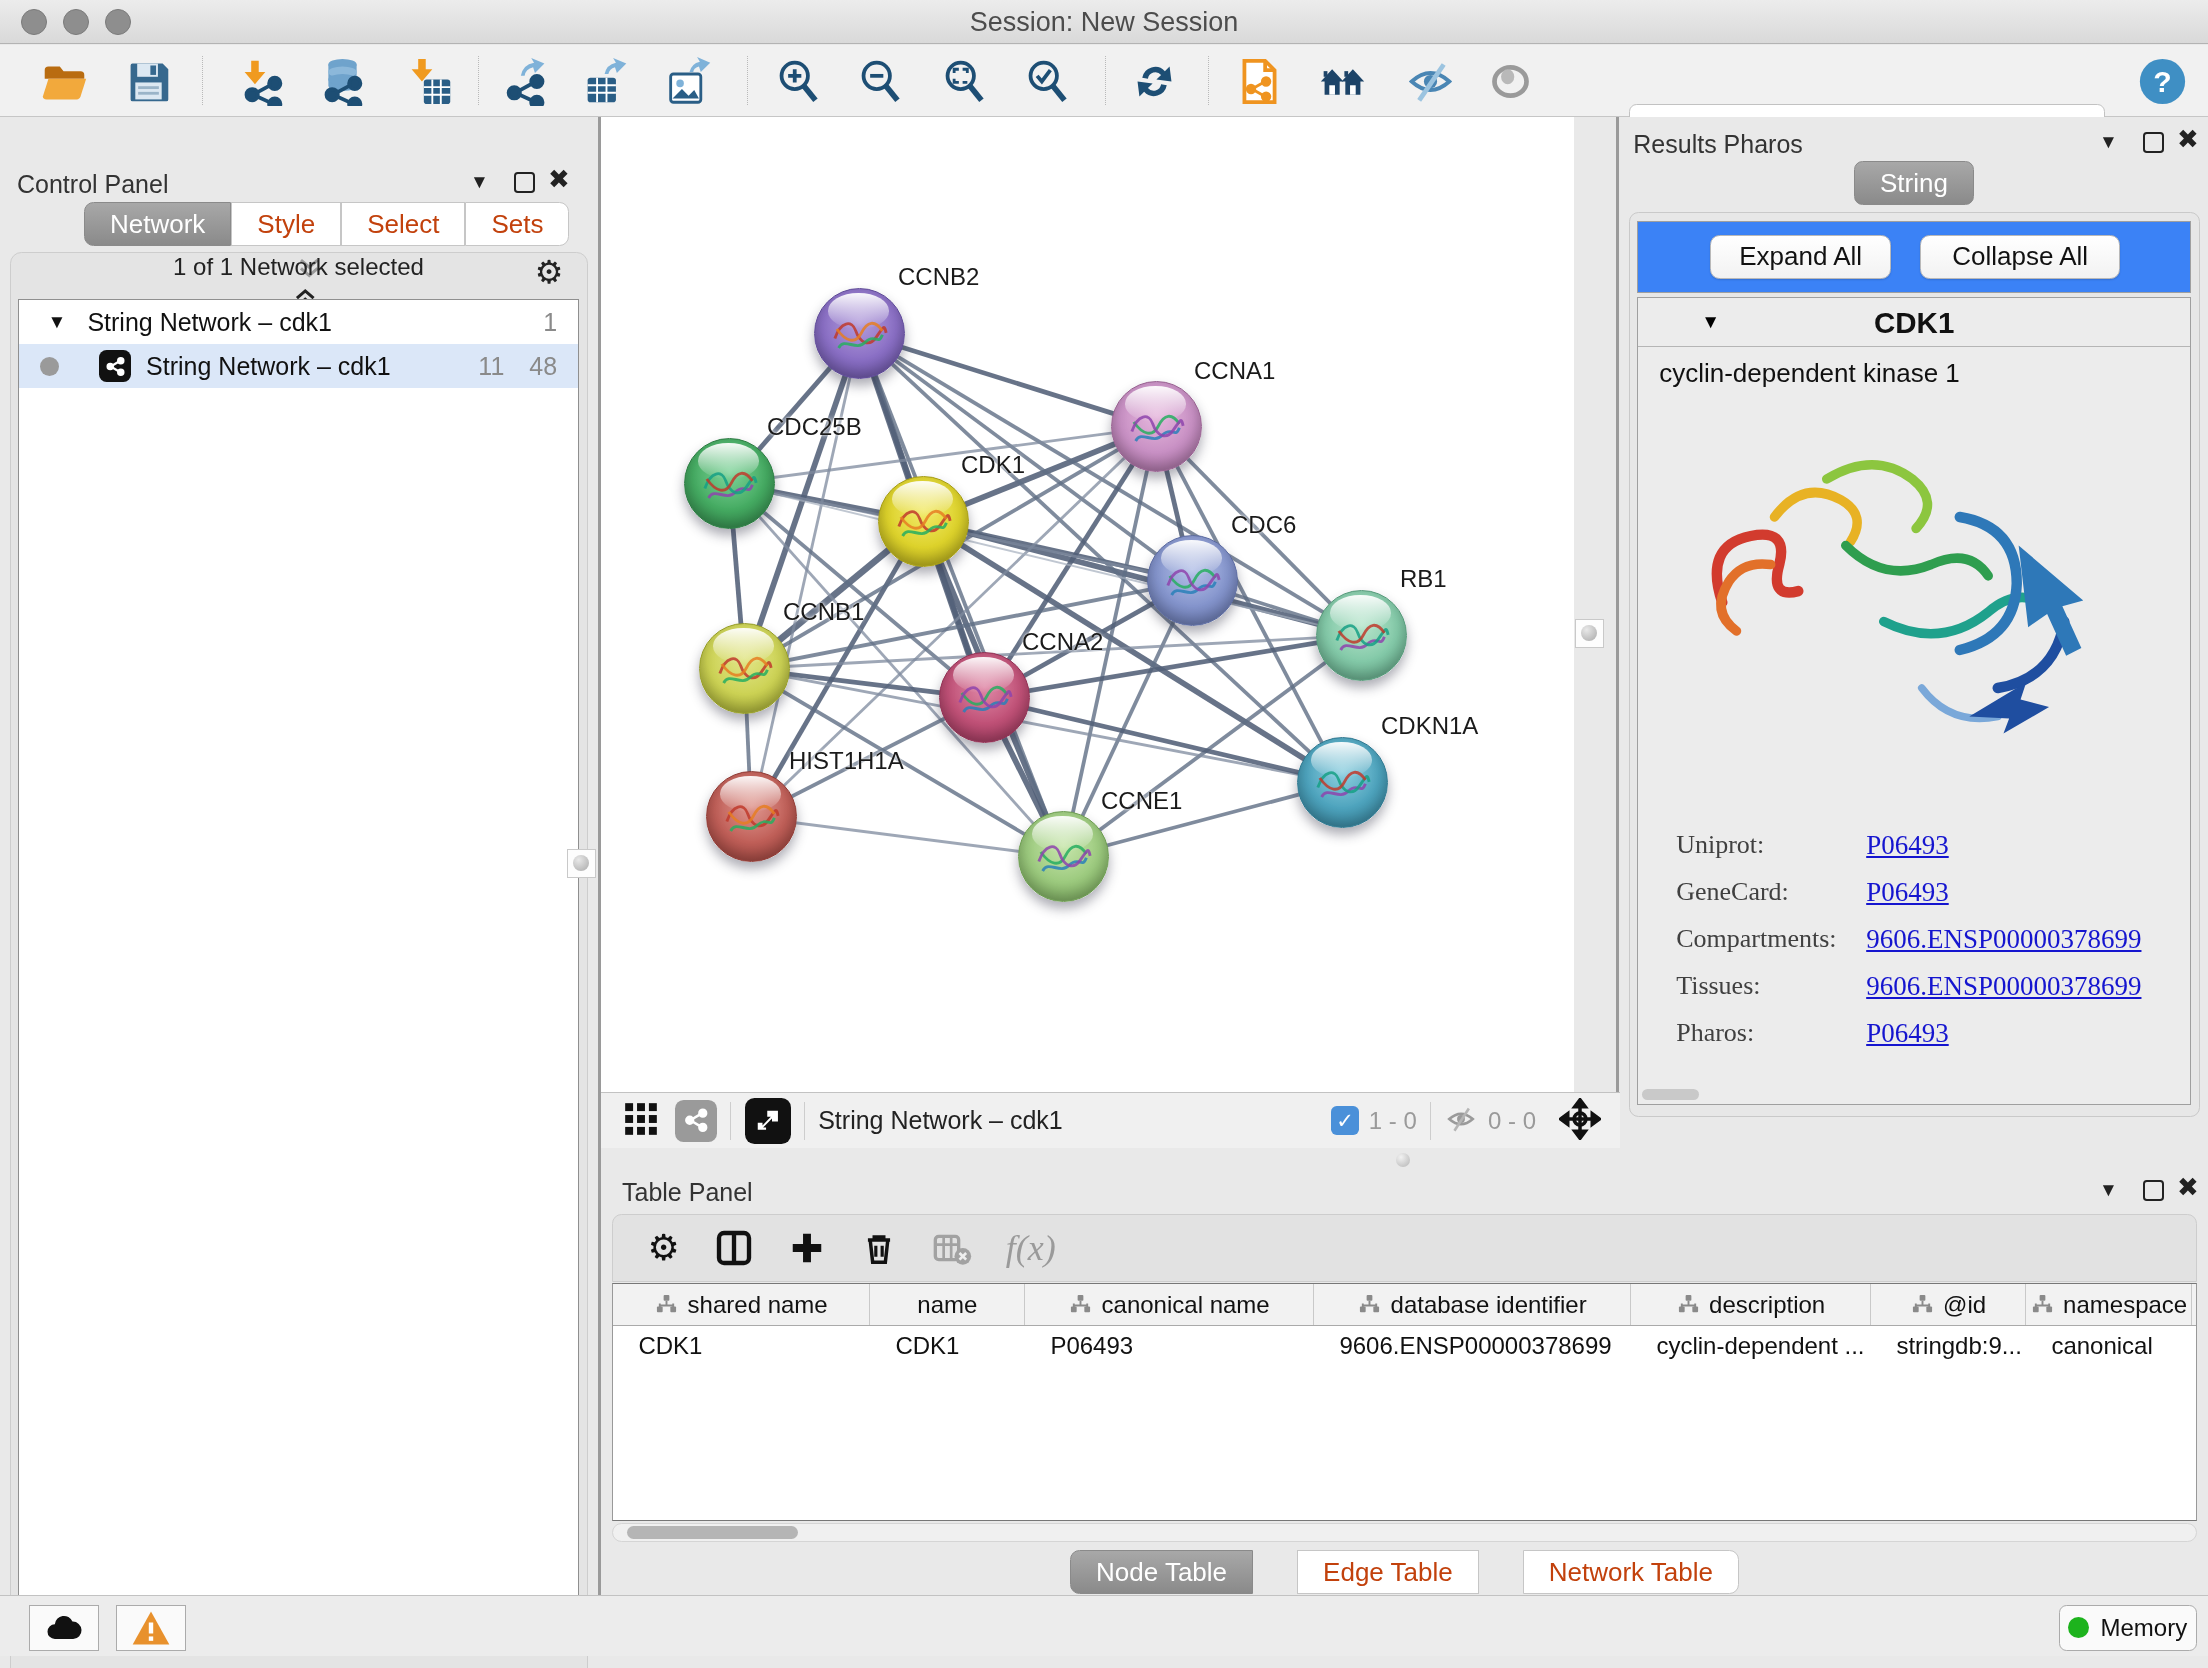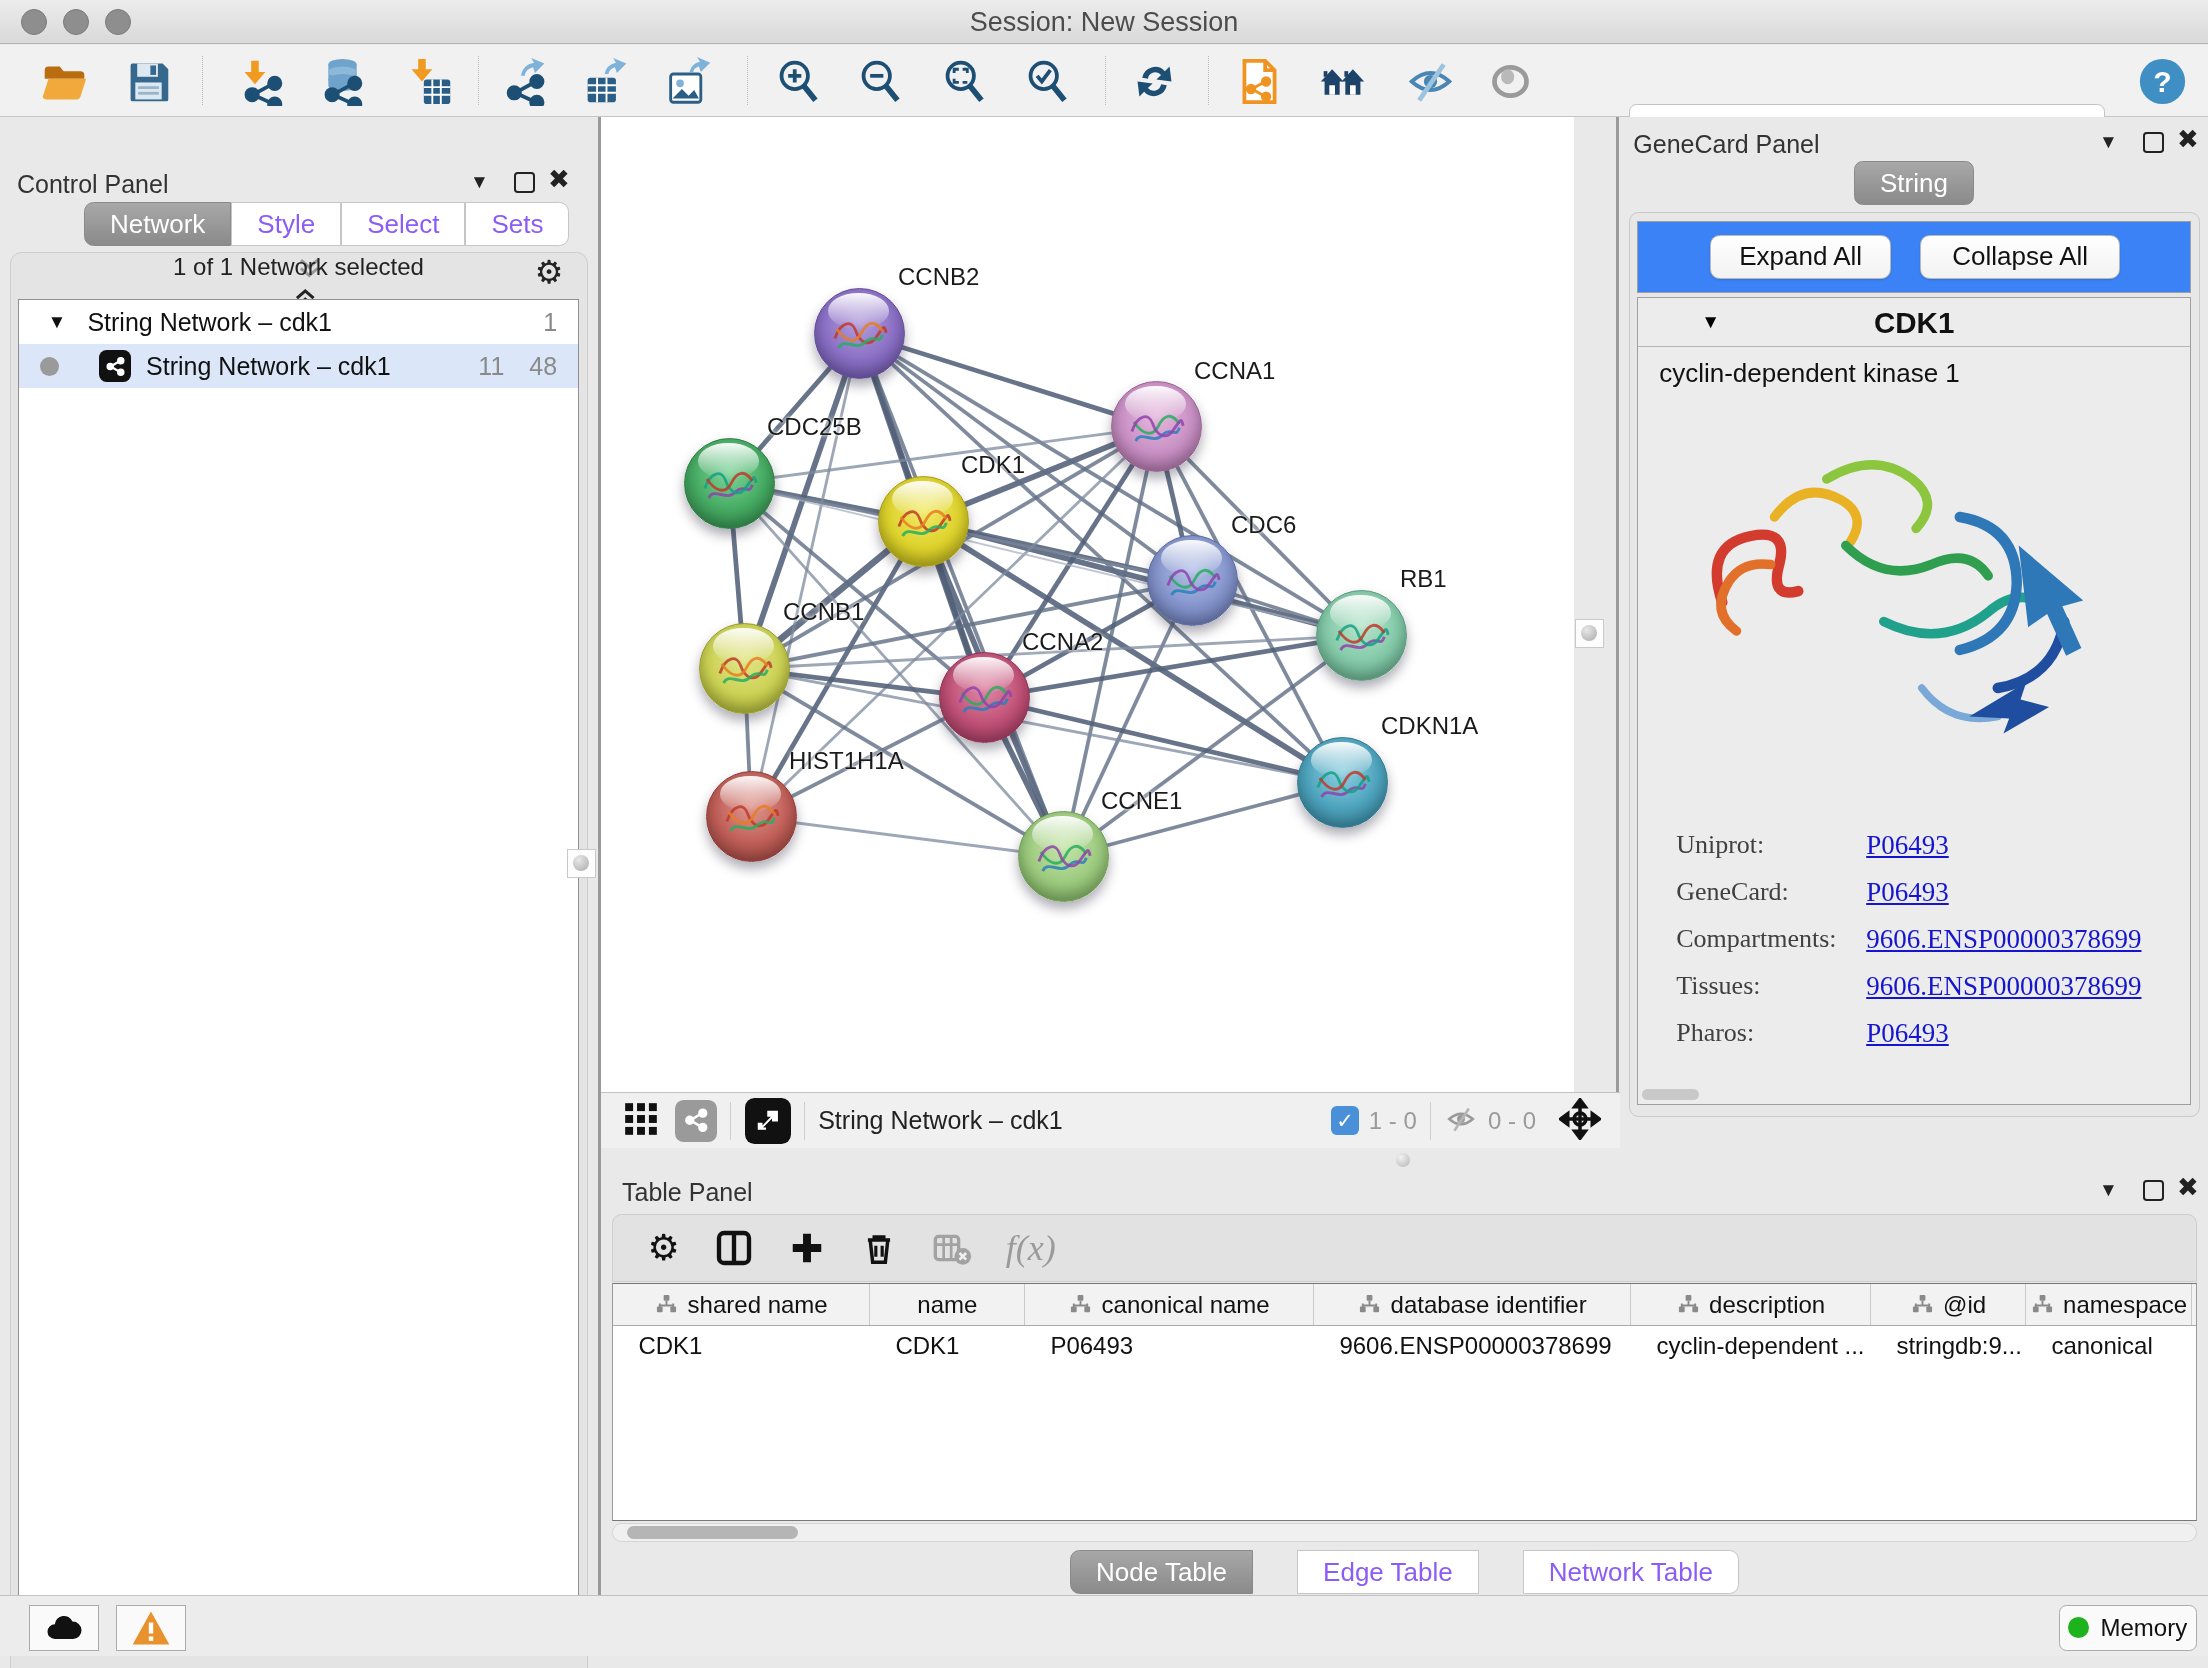--- a/index.html
+++ b/index.html
@@ -25,21 +25,21 @@
   #search-box { position:absolute; left:1629px; top:59px; width:476px; height:44px;
     background:#fff; border:1.9px solid #c2c2c2; border-radius:7.6px; display:flex; align-items:center; }
   #search-box svg { width:25px; height:25px; margin-left:11.4px; }
   #search-input { border:none; outline:none; flex:1; height:38px; font-size:23px; background:transparent; }
 
   
   .panel-title { font-size:25px; color:#333; }
   .win-ctrl { display:inline-block; color:#222; font-size:23px; line-height:23px; }
   .ctrl-box { width:21px; height:21px; border:2.9px solid #222; border-radius:3.8px; display:inline-block; }
   .tab { height:44px; padding:0 25px; display:flex; align-items:center; justify-content:center;
-    font-size:26px; color:#8b5cf6; background:#fff; border:1px solid #c6c6c6; }
+    font-size:26px; color:#c2410c; background:#fff; border:1px solid #c6c6c6; }
   .tab.active { background:linear-gradient(#a8a8a8,#8a8a8a); color:#fff; border-color:#8a8a8a; }
   .tab:first-child { border-radius:9.5px 0 0 9.5px; }
   .tab:last-child { border-radius:0 9.5px 9.5px 0; }
 
   
   #control-panel { position:absolute; left:0; top:117px; width:598px; height:1489px; background:#e9e9e9;margin-top:40px; }
   #cp-tabs { position:absolute; left:84px; top:45px; display:flex; }
   #cp-inner { position:absolute; left:9.5px; top:95px; width:578px; height:1499px;
     background:#e4e4e4; border:1px solid #cdcdcd; border-radius:11.4px 11.4px 0 0; }
   #cp-selrow { position:absolute; left:0; top:0; width:100%; height:44px; display:flex; align-items:center;flex-direction:column; }
@@ -573,21 +573,21 @@
           <circle cx="12" cy="12" r="3.4" fill="none"></circle>
         </g>
       </svg>
   </span>
 </div>
 <div id="h-splitter">
     <i></i>
   </div>
 
 <div id="results-panel">
-  <div style="position:absolute; left:13.3px; top:13.3px;" class="panel-title">GeneCard Panel</div>
+  <div style="position:absolute; left:13.3px; top:13.3px;" class="panel-title">Results Pharos</div>
   <span class="abs win-ctrl" style="left:479px; top:13.3px; font-size:19px;">▼</span>
   <span class="abs ctrl-box" style="left:523px; top:15px;"></span>
   <span class="abs win-ctrl" style="left:557px; top:11.4px; font-weight:bold; font-size:26px;">✖</span>
   <div class="tab active" style="position:absolute; left:234px; top:44px; border-radius:8.6px;">String</div>
   <div id="rp-outer">
     <div id="rp-btnbox">
       <div class="rp-btn" style="left:72px; width:181px;">Expand All</div>
       <div class="rp-btn" style="left:282px; width:200px;">Collapse All</div>
     </div>
     <div id="rp-entry">

